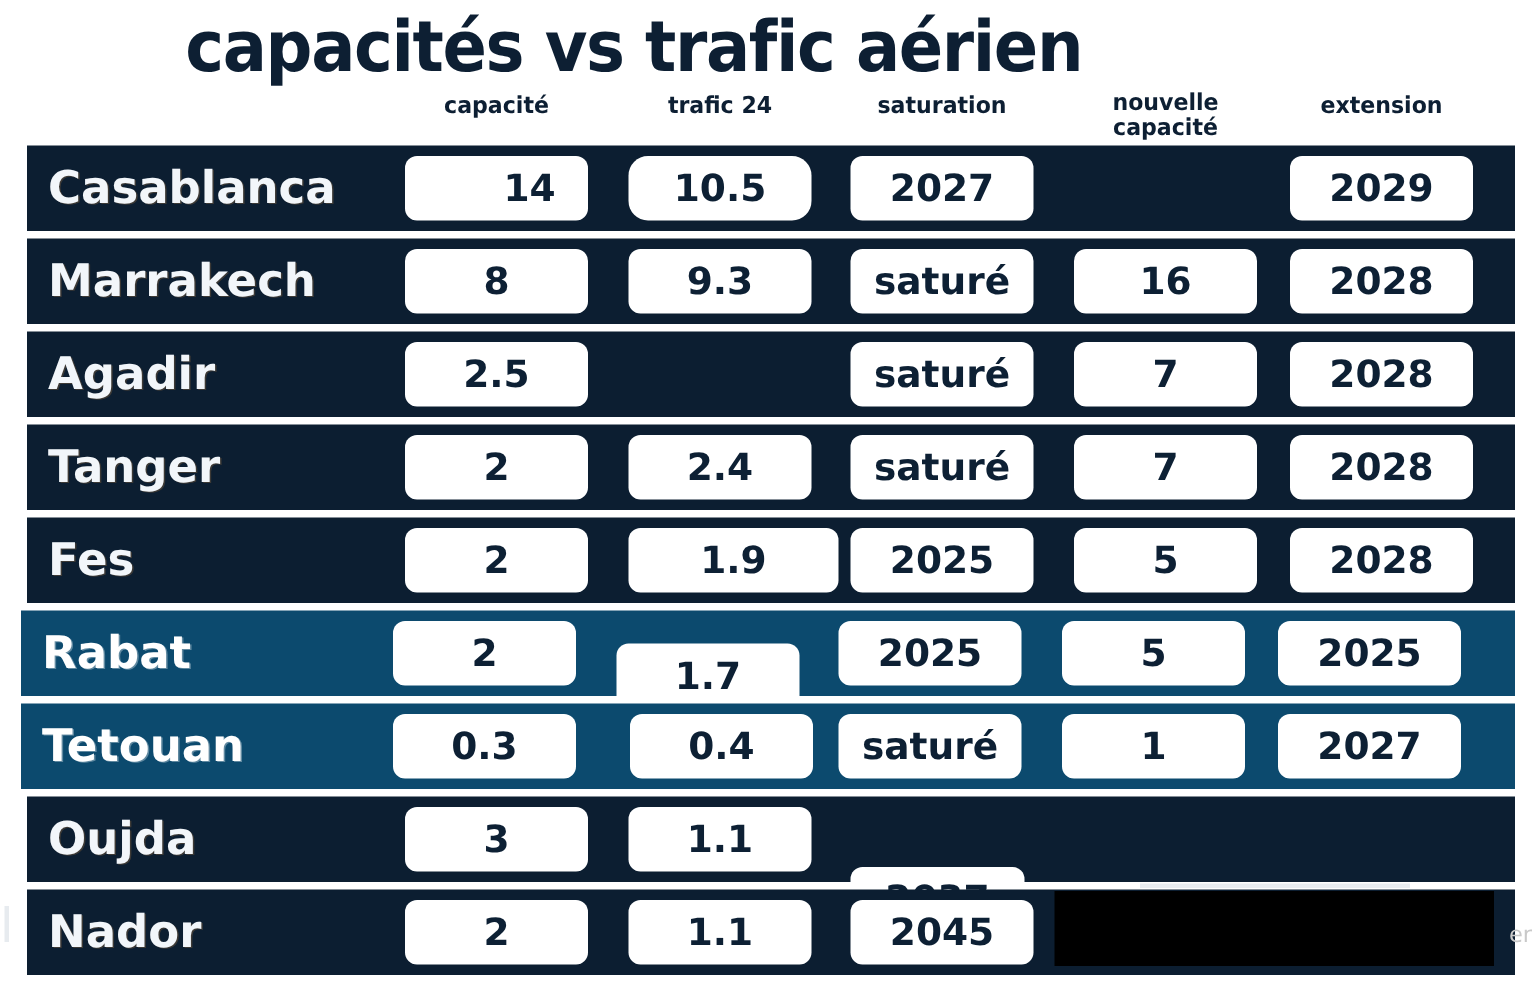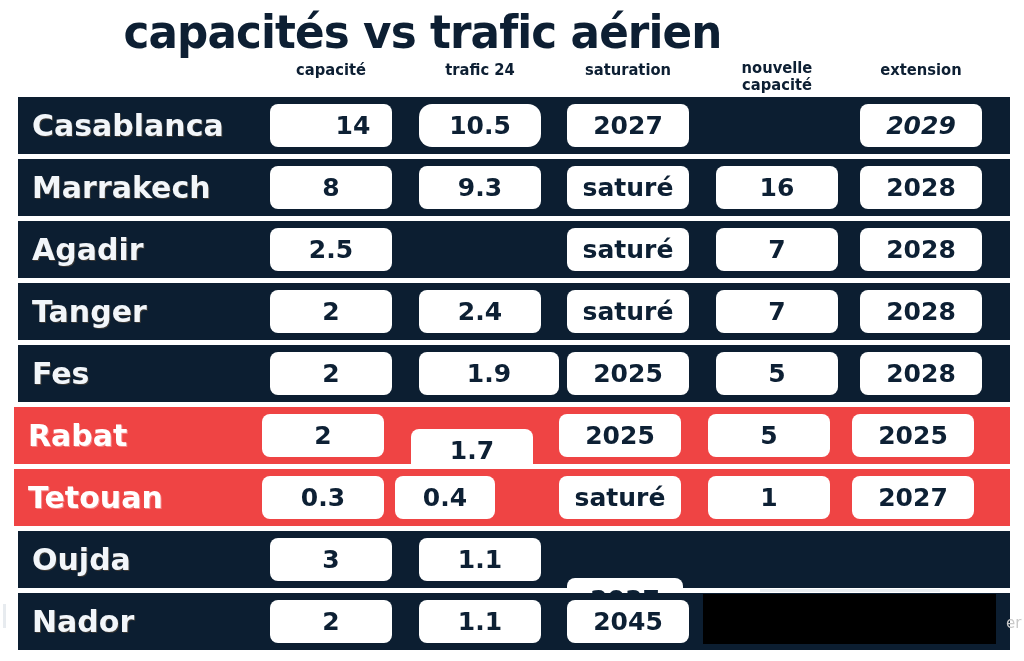--- a/index.html
+++ b/index.html
@@ -82,21 +82,21 @@
     background: #0c1e31;
   }
   .row.dark {
     margin-left: 18px;
     margin-right: 14px;
     background: #0c1e31;
   }
   .row.highlight {
     margin-left: 14px;
     margin-right: 14px;
-    background: #ef4444;
+    background: #0c4a6e;
   }
 
   .row-label {
     position: absolute;
     left: 14px;
     top: 0;
     height: 65px;
     line-height: 57px;
     font-family: "DejaVu Sans", "Liberation Sans", sans-serif;
     font-weight: bold;
@@ -161,21 +161,21 @@
       </div>
       <div class="col-header" style="left: 860px; width: 122px;">extension</div>
     </div>
 
   <div class="rows">
       <div class="row dark">
         <div class="row-label">Casablanca</div>
         <div class="cell" style="left: 252px; width: 122px; padding-left: 44px;">14</div>
         <div class="cell" style="left: 401px; width: 122px; border-radius: 13px;">10.5</div>
         <div class="cell" style="left: 549px; width: 122px;">2027</div>
-        <div class="cell" style="left: 842px; width: 122px; font-style: italic;">2029</div>
+        <div class="cell" style="left: 842px; width: 122px;">2029</div>
       </div>
       <div class="row dark">
         <div class="row-label">Marrakech</div>
         <div class="cell" style="left: 252px; width: 122px;">8</div>
         <div class="cell" style="left: 401px; width: 122px;">9.3</div>
         <div class="cell" style="left: 549px; width: 122px;">saturé</div>
         <div class="cell" style="left: 698px; width: 122px;">16</div>
         <div class="cell" style="left: 842px; width: 122px;">2028</div>
       </div>
       <div class="row dark">
@@ -205,21 +205,21 @@
         <div class="row-label">Rabat</div>
         <div class="cell" style="left: 248px; width: 122px;">2</div>
         <div class="cell" style="left: 397px; width: 122px; margin-top: 15px;">1.7</div>
         <div class="cell" style="left: 545px; width: 122px;">2025</div>
         <div class="cell" style="left: 694px; width: 122px;">5</div>
         <div class="cell" style="left: 838px; width: 122px;">2025</div>
       </div>
       <div class="row highlight">
         <div class="row-label">Tetouan</div>
         <div class="cell" style="left: 248px; width: 122px;">0.3</div>
-        <div class="cell" style="left: 381px; width: 100px; text-align: center;">0.4</div>
+        <div class="cell" style="left: 406px; width: 122px; text-align: center;">0.4</div>
         <div class="cell" style="left: 545px; width: 122px;">saturé</div>
         <div class="cell" style="left: 694px; width: 122px;">1</div>
         <div class="cell" style="left: 838px; width: 122px;">2027</div>
       </div>
       <div class="row dark">
         <div class="row-label">Oujda</div>
         <div class="cell" style="left: 252px; width: 122px;">3</div>
         <div class="cell" style="left: 401px; width: 122px;">1.1</div>
         <div class="cell" style="left: 549px; width: 116px; margin-top: 40px;">2037</div>
       </div>

